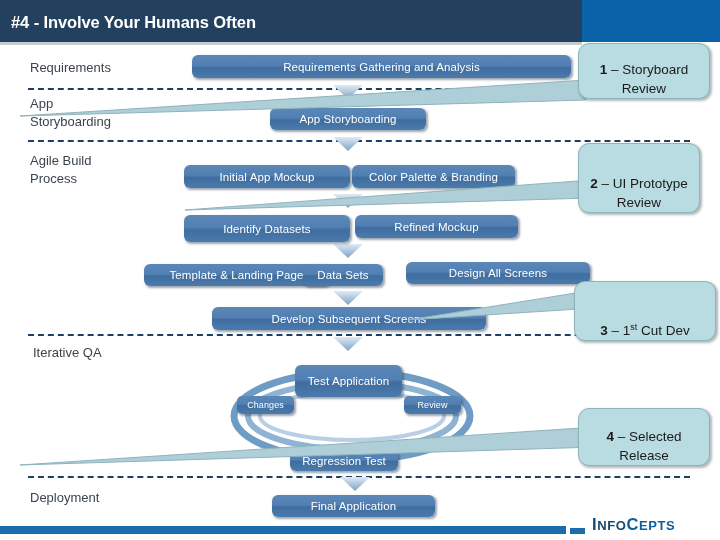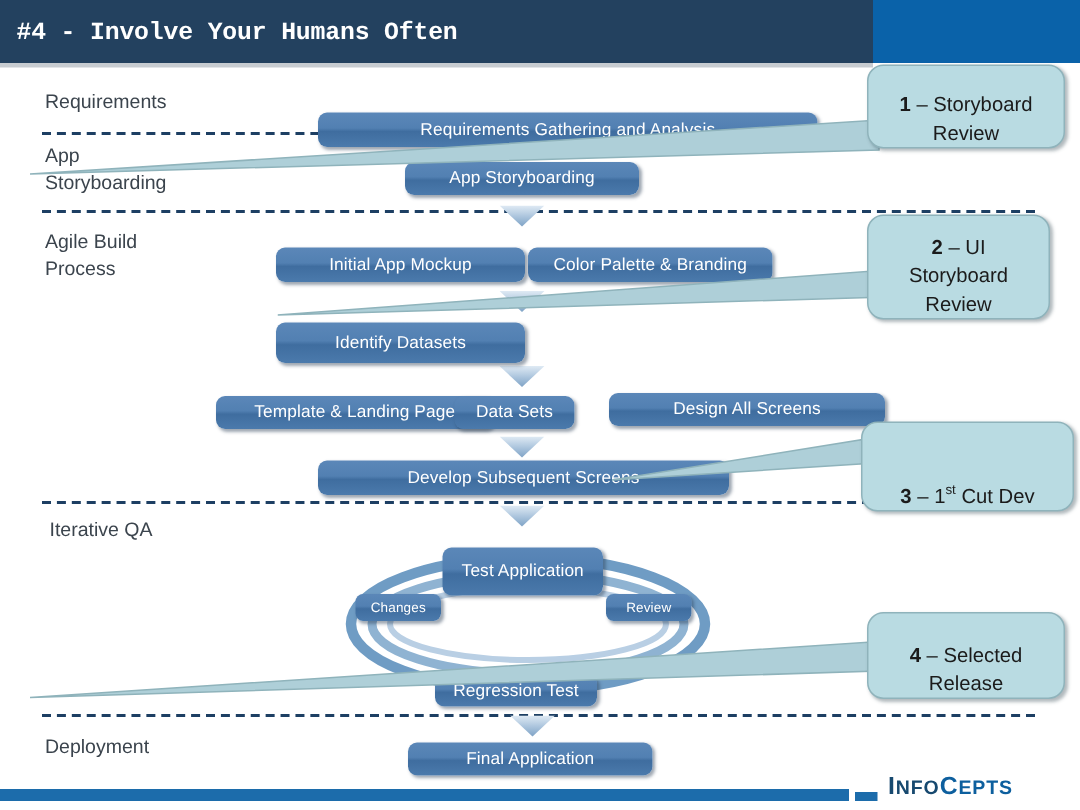--- a/index.html
+++ b/index.html
@@ -10,21 +10,21 @@
     -webkit-font-smoothing:antialiased;
   }
   #stage{position:absolute;left:0;top:0;width:720px;height:540px;}
 
   
   .hdr-accent{position:absolute;left:582px;top:0;width:138px;height:42px;background:#0a62a9;}
   .hdr-band{position:absolute;left:0;top:0;width:582px;height:42px;background:#23415f;}
   .hdr-title{
     position:absolute;left:11px;top:10px;width:540px;height:24px;
     color:#ffffff;font-size:16.5px;font-weight:bold;letter-spacing:-0.1px;
-    line-height:24px;white-space:nowrap;font-family:Liberation Mono, monospace;
+    line-height:24px;white-space:nowrap;
   }
   .hdr-under{position:absolute;left:0;top:42px;width:582px;height:3px;background:#c7ccd1;}
 
   
   .divider{
     position:absolute;height:0;border-top:2px dashed #1d3f63;
   }
 
   
   .lane-label{
@@ -144,37 +144,40 @@
   </div>
 
   <div class="ring" style="left:218px;top:362px;width:268px;height:108px;">
     <svg viewBox="0 0 268 108" width="268" height="108">
       <ellipse cx="134" cy="54" rx="118" ry="44" fill="none" stroke="#6f9cc4" stroke-width="7"></ellipse>
       <ellipse cx="134" cy="54" rx="104" ry="33" fill="none" stroke="#8fb3d2" stroke-width="6"></ellipse>
       <ellipse cx="134" cy="54" rx="92" ry="24" fill="none" stroke="#b9cfe4" stroke-width="4"></ellipse>
     </svg>
   </div>
 
-  <div class="pbox" style="left:212px;top:55px;width:333px;height:23px;margin-top:20px;">
+  <div class="pbox" style="left:192px;top:55px;width:379px;height:23px;">
     <span>Requirements Gathering and Analysis</span>
   </div>
 
   <div class="pbox" style="left:270px;top:108px;width:156px;height:22px;">
     <span>App Storyboarding</span>
   </div>
 
   <div class="pbox" style="left:184px;top:165px;width:166px;height:23px;">
     <span>Initial App Mockup</span>
   </div>
   <div class="pbox" style="left:352px;top:165px;width:163px;height:23px;">
     <span>Color Palette &amp; Branding</span>
   </div>
 
   <div class="pbox" style="left:184px;top:215px;width:166px;height:27px;">
     <span>Identify Datasets</span>
+  </div>
+  <div class="pbox" style="left:355px;top:215px;width:163px;height:23px;">
+    <span>Refined Mockup</span>
   </div>
 
   <div class="pbox" style="left:112px;top:264px;width:185px;height:22px;margin-left:32px;">
     <span>Template &amp; Landing Page</span>
   </div>
   <div class="pbox" style="left:303px;top:264px;width:80px;height:22px;">
     <span>Data Sets</span>
   </div>
   <div class="pbox" style="left:406px;top:262px;width:184px;height:22px;">
     <span>Design All Screens</span>
@@ -214,21 +217,21 @@
     </span>
   </div>
 
   <div class="tail" style="left:185px;top:178px;width:410px;height:34px;">
     <svg viewBox="0 0 410 34" width="410" height="34">
       <polygon points="0,32 406,2 406,20" fill="#aecfd8" stroke="#8fb3bb" stroke-width="1"></polygon>
     </svg>
   </div>
   <div class="callout" style="left:578px;top:143px;width:122px;height:70px;">
     <span>
-      <b>2</b><span> – </span><span>UI Storyboard Review</span>
+      <b>2</b><span> – </span><span>UI Prototype Review</span>
     </span>
   </div>
 
   <div class="tail" style="left:408px;top:288px;width:190px;height:34px;">
     <svg viewBox="0 0 190 34" width="190" height="34">
       <polygon points="0,32 186,2 186,20" fill="#aecfd8" stroke="#8fb3bb" stroke-width="1"></polygon>
     </svg>
   </div>
   <div class="callout" style="left:574px;top:281px;width:142px;height:60px;">
     <span>

